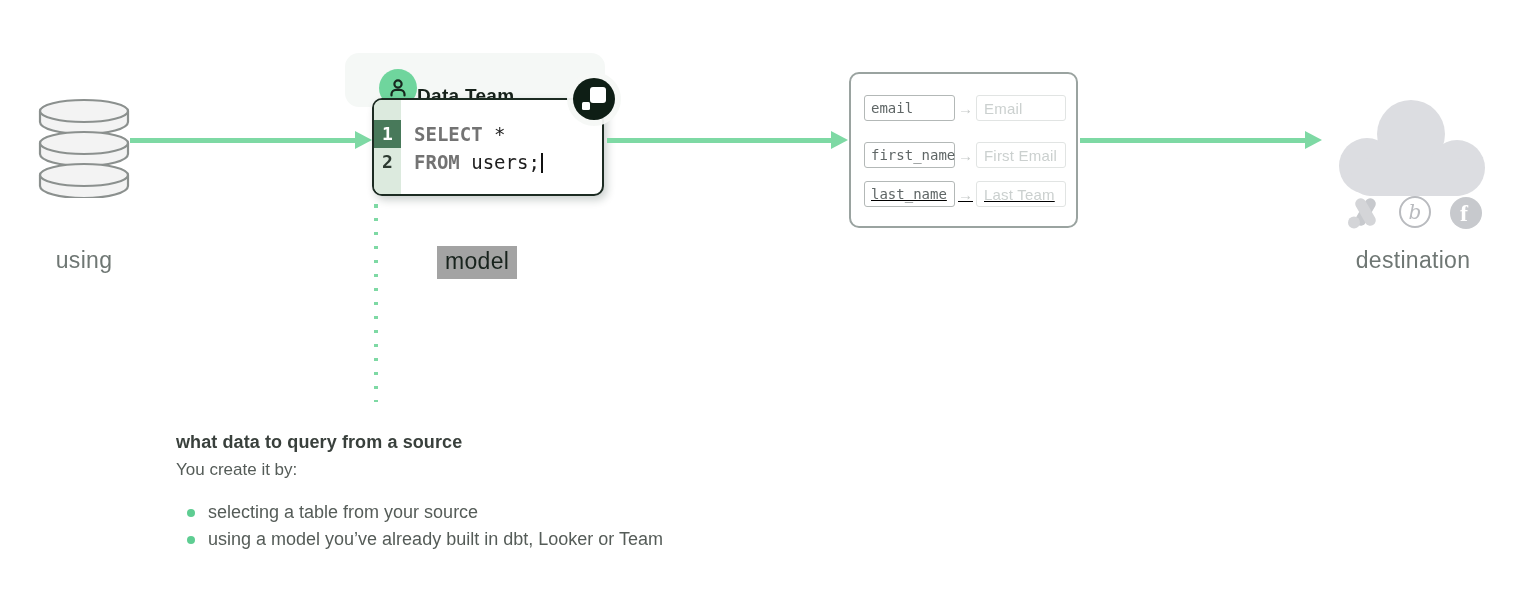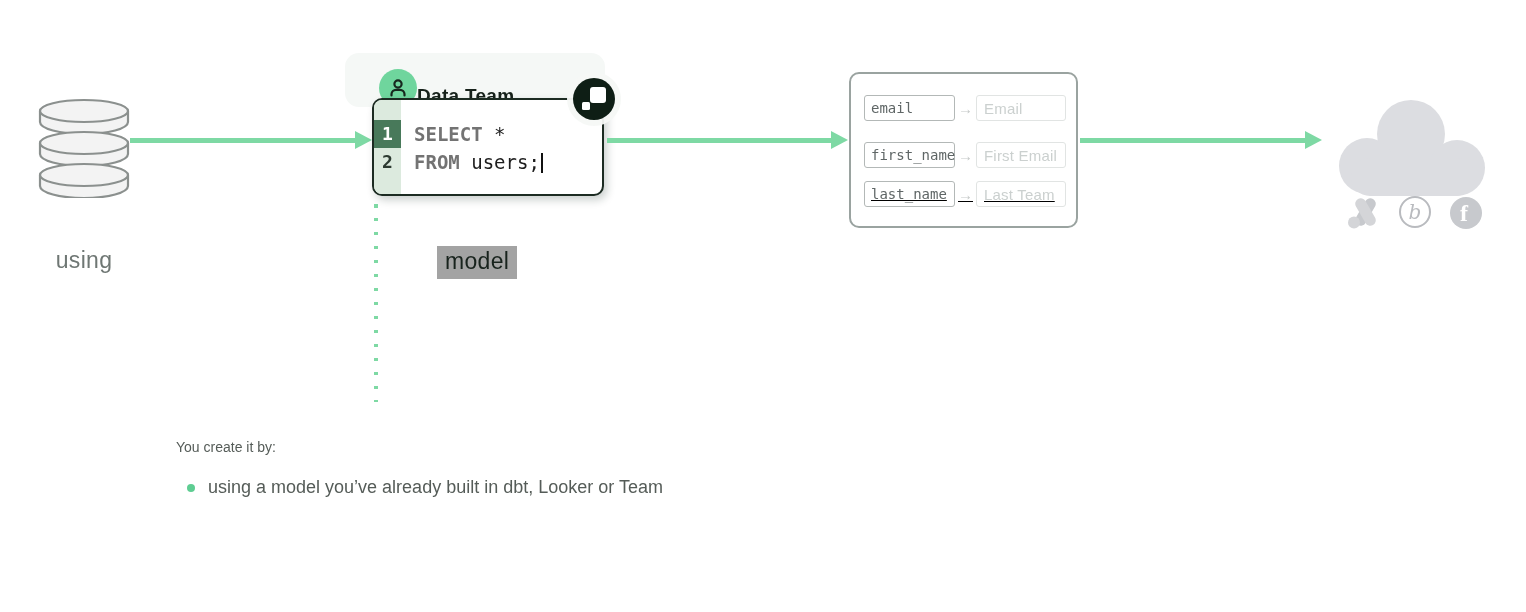--- a/index.html
+++ b/index.html
@@ -73,21 +73,21 @@
   .lab-dest{left:1333px;top:247px;width:160px;}
   .lab-model{left:437px;top:246px;padding:2px 8px 4px 8px;background:#a3a3a3;color:#18231d;}
   
   .dotted-line{
     position:absolute;left:374px;top:204px;width:3.5px;height:198px;
     background-image:repeating-linear-gradient(to bottom,#7ed9a4 0 3.5px,transparent 3.5px 14px);
   }
   
   .annotation{position:absolute;left:176px;top:432px;width:720px;color:#555c58;}
   .annotation h3{margin:0;font-size:18px;font-weight:bold;color:#39403c;letter-spacing:.1px;}
-  .annotation .sub{margin:7px 0 0 0;font-size:14px;}
+  .annotation .sub{margin:7px 0 0 0;font-size:17px;}
   .annotation ul{list-style:none;margin:19px 0 0 0;padding:0;}
   .annotation li{display:flex;align-items:center;gap:13px;margin-left:11px;height:27px;font-size:18px;}
   .bullet-dot{width:8px;height:8px;border-radius:50%;background:#5ecd92;flex:0 0 auto;}
 </style>
 </head>
 <body>
 
 <div class="canvas">
 
   <svg class="db-icon" width="92" height="100" viewBox="0 0 92 100">
@@ -179,26 +179,32 @@
       <circle cx="7" cy="25.5" r="6" fill="#d4d5d8"></circle>
     </g>
   </svg>
   <div class="dest-logo braze-circle" style="left:1399px;top:196px;">b</div>
   <div class="dest-logo fb-circle" style="left:1450px;top:197px;">
     <span class="fb-f">f</span>
   </div>
 
   <div class="stage-label lab-source">using</div>
   <div class="stage-label lab-model">model</div>
+  <div class="stage-label lab-dest">destination</div>
 
   <div class="dotted-line"></div>
 
   <div class="annotation">
+    <h3>what data to query from a source</h3>
     <p class="sub">You create it by:</p>
     <ul>
+      <li>
+          <span class="bullet-dot"></span>
+          <span>selecting a table from your source</span>
+        </li>
       <li>
           <span class="bullet-dot"></span>
           <span>using a model you’ve already built in dbt, Looker or Team</span>
         </li>
     </ul>
   </div>
 
 </div>
 
 </body></html>

